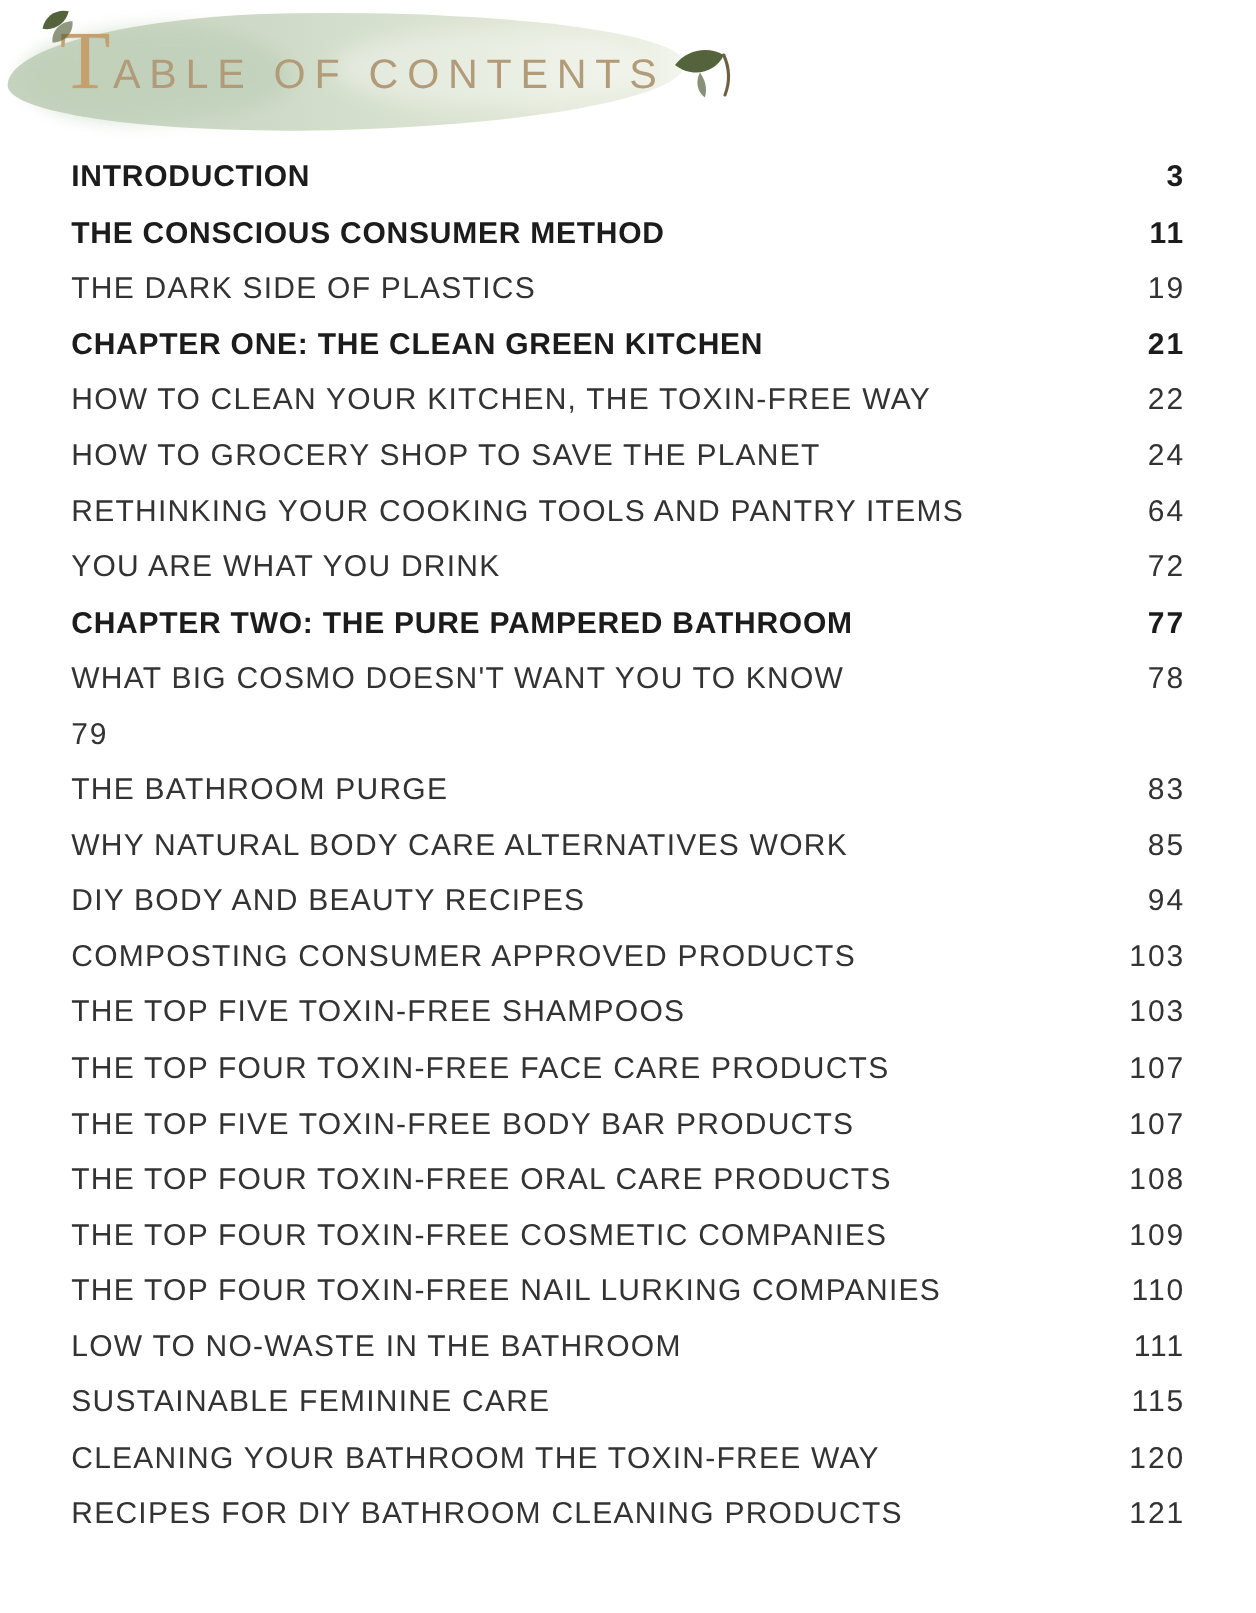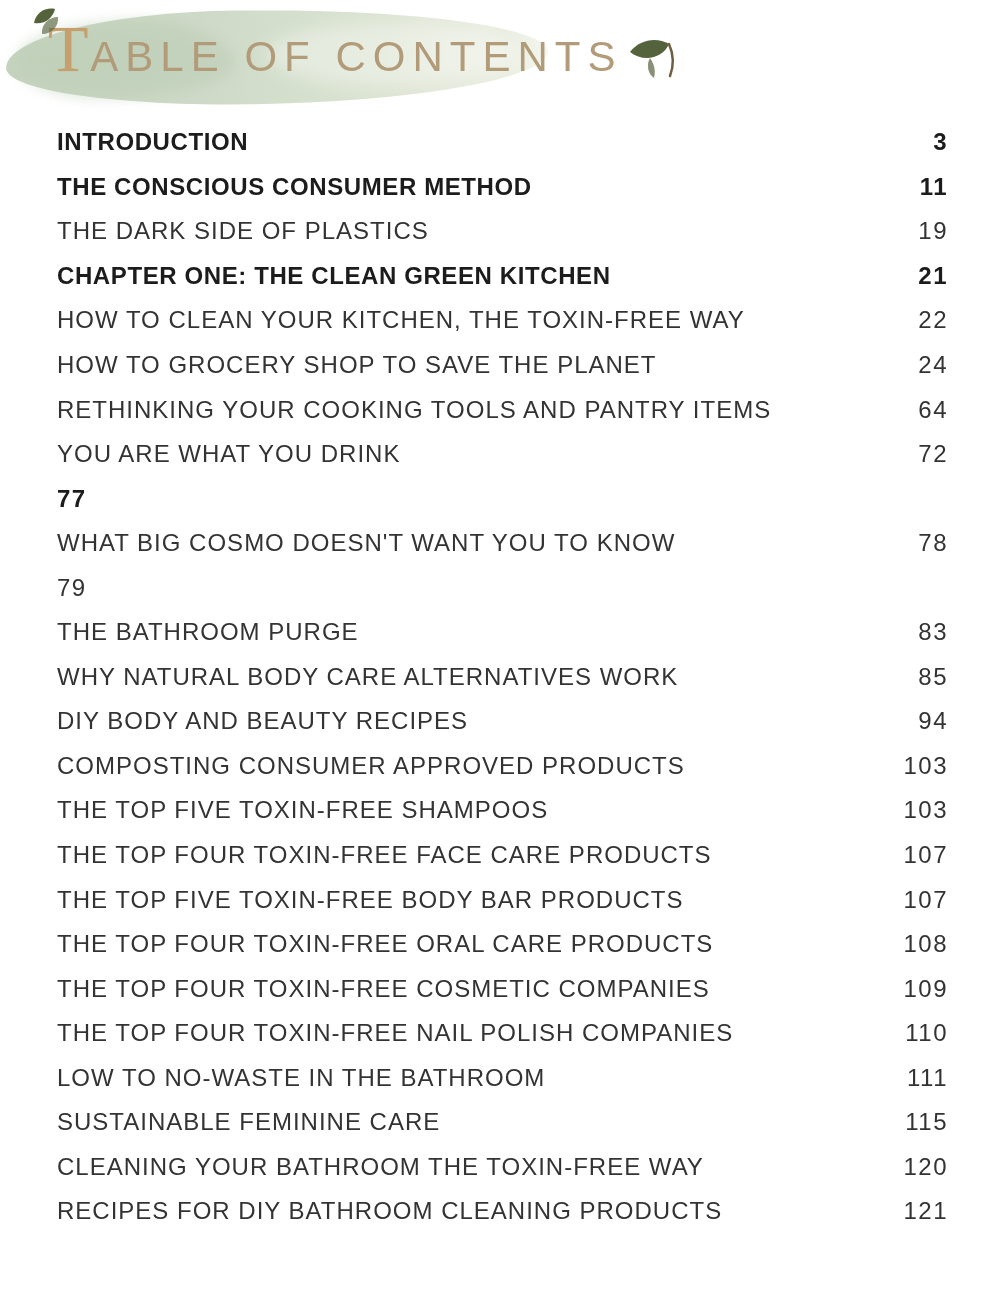--- a/index.html
+++ b/index.html
@@ -59,21 +59,21 @@
     color: var(--leaf-color);
   }
   .initial {
     font-family: "Liberation Serif", "DejaVu Serif", serif;
     font-size: 66px;
     line-height: 1;
     color: var(--initial-color);
     text-shadow: 0 0 1px rgba(171,136,86,.4);
   }
   .title-rest {
-    font-size: 42px;
+    font-size: 33px;
     font-weight: 400;
     letter-spacing: 7px;
     color: var(--title-color);
     margin-left: 2px;
   }
   .leaf-right {
     color: var(--leaf-color);
     align-self: center;
     margin-left: 4px;
     transform: translateY(8px);
@@ -159,20 +159,21 @@
       <span class="label">RETHINKING YOUR COOKING TOOLS AND PANTRY ITEMS</span>
       <span class="page-num">64</span>
     </div>
 
     <div class="toc-row">
       <span class="label">YOU ARE WHAT YOU DRINK</span>
       <span class="page-num">72</span>
     </div>
 
     <div class="toc-row bold">
+      <span class="label">CHAPTER TWO: THE PURE PAMPERED BATHROOM</span>
       <span class="page-num">77</span>
     </div>
 
     <div class="toc-row">
       <span class="label">WHAT BIG COSMO DOESN'T WANT YOU TO KNOW</span>
       <span class="page-num">78</span>
     </div>
 
     <div class="toc-row">
       <span class="page-num">79</span>
@@ -217,21 +218,21 @@
       <span class="label">THE TOP FOUR TOXIN-FREE ORAL CARE PRODUCTS</span>
       <span class="page-num">108</span>
     </div>
 
     <div class="toc-row">
       <span class="label">THE TOP FOUR TOXIN-FREE COSMETIC COMPANIES</span>
       <span class="page-num">109</span>
     </div>
 
     <div class="toc-row">
-      <span class="label">THE TOP FOUR TOXIN-FREE NAIL POLISH COMPANIES</span>
+      <span class="label">THE TOP FOUR TOXIN-FREE NAIL LURKING COMPANIES</span>
       <span class="page-num">110</span>
     </div>
 
     <div class="toc-row">
       <span class="label">LOW TO NO-WASTE IN THE BATHROOM</span>
       <span class="page-num">111</span>
     </div>
 
     <div class="toc-row">
       <span class="label">SUSTAINABLE FEMININE CARE</span>

